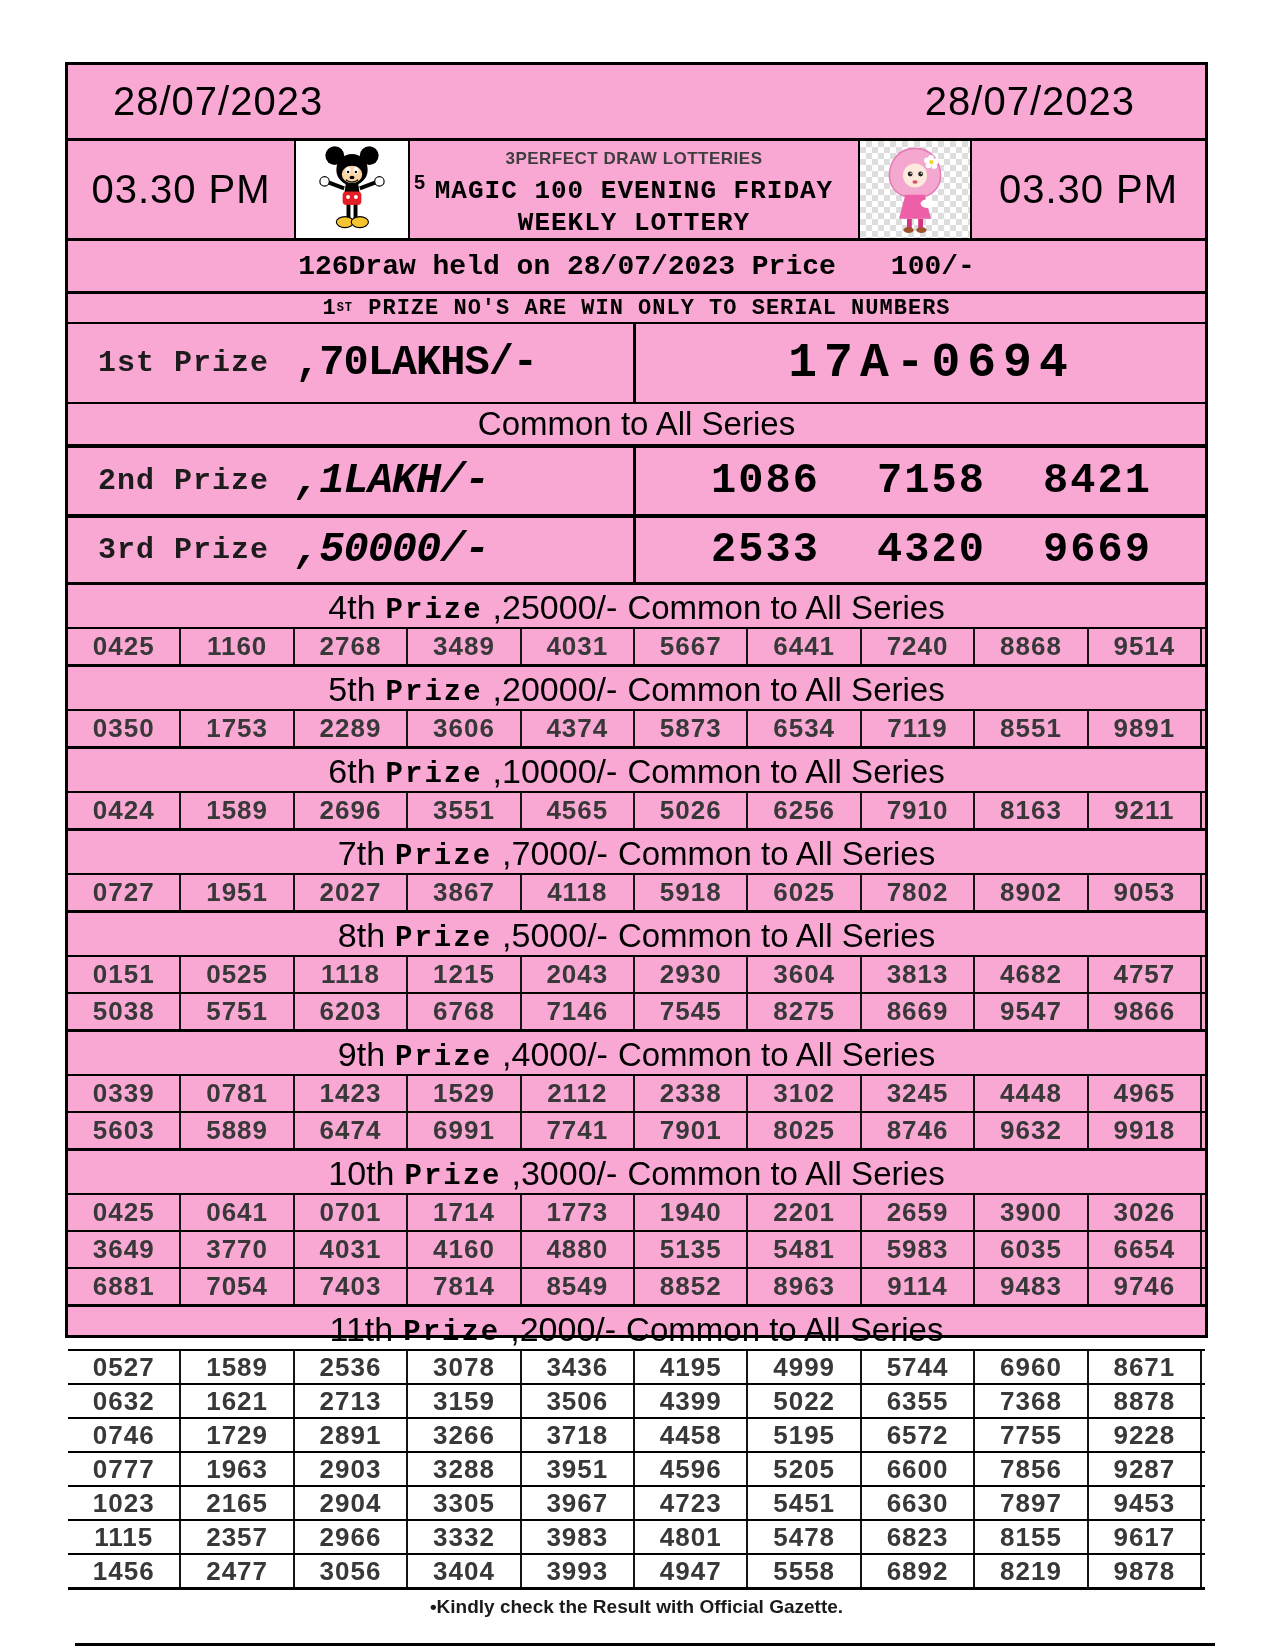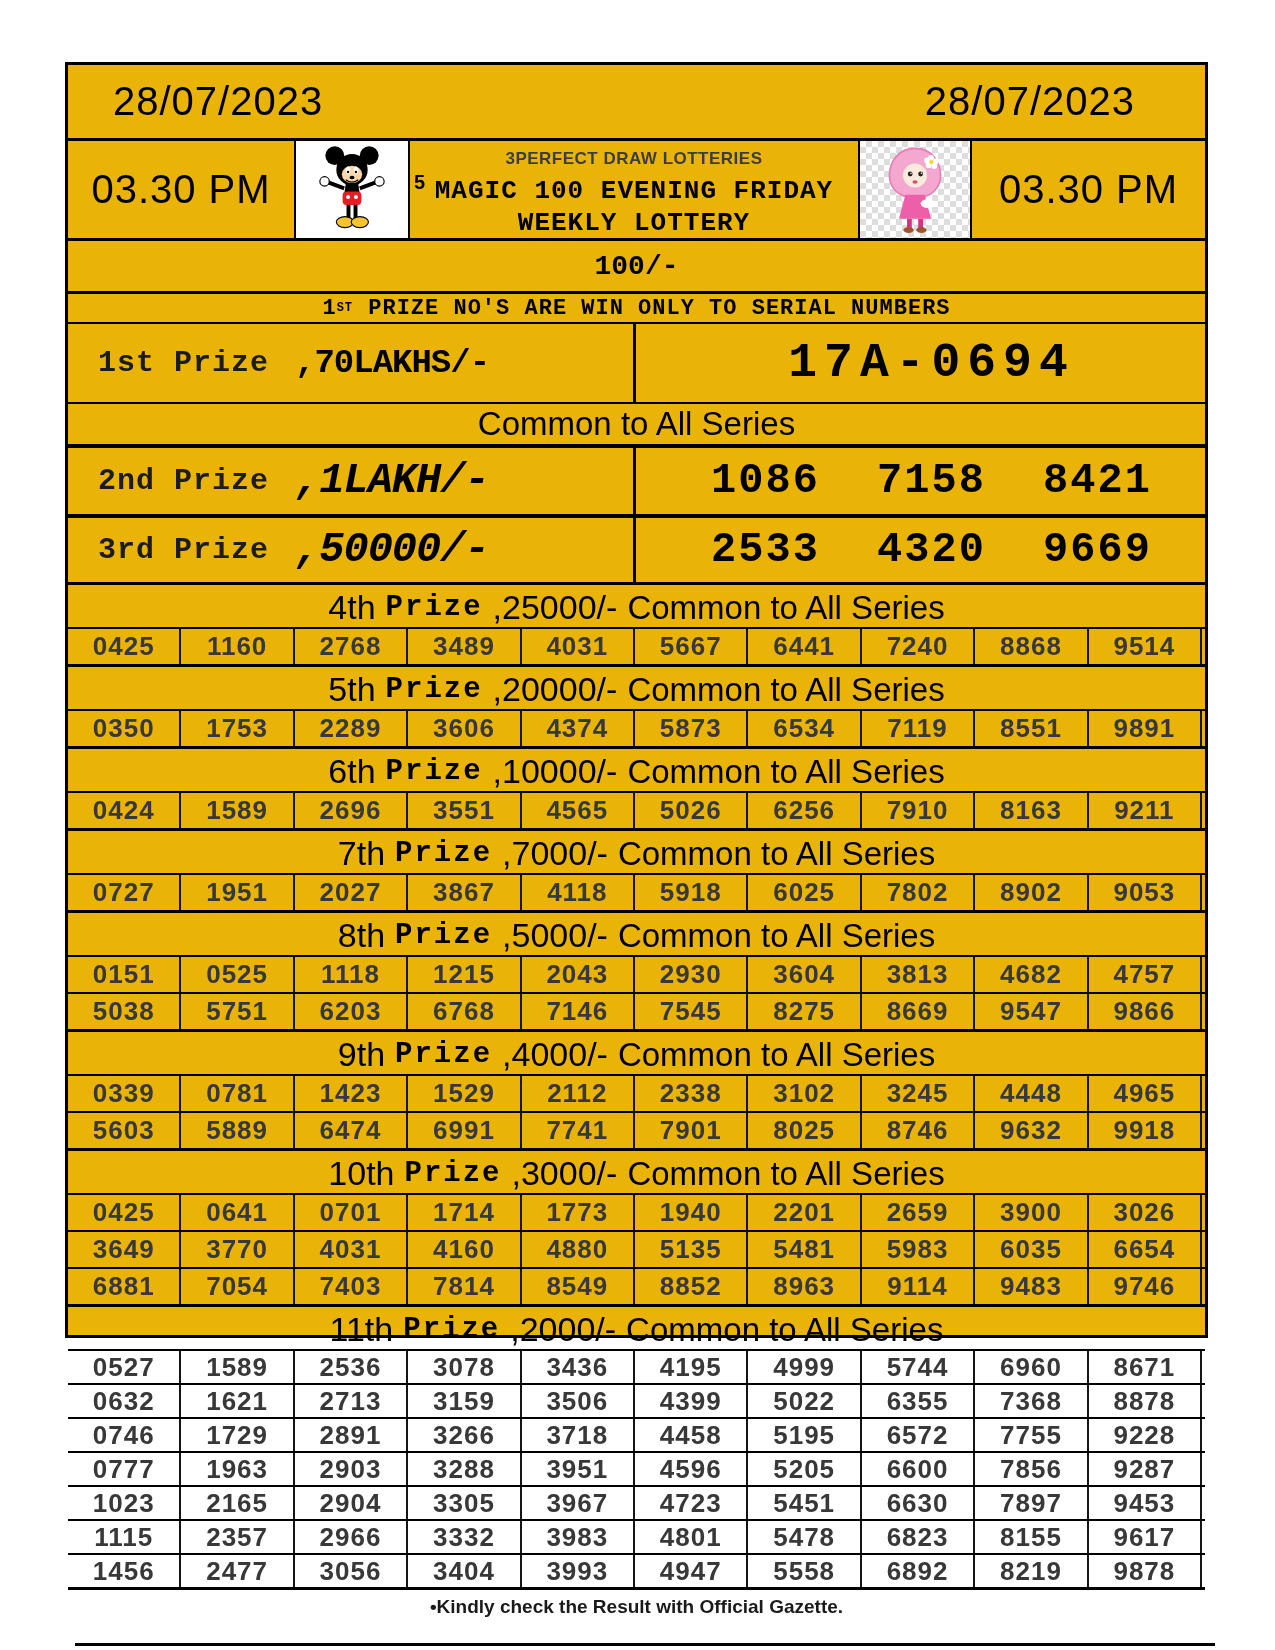--- a/index.html
+++ b/index.html
@@ -1,18 +1,18 @@
 <!DOCTYPE html>
 <html><head>
 <meta charset="utf-8">
 <style>
   html,body{margin:0;padding:0;background:#fff;width:1275px;height:1650px;overflow:hidden;
     font-family:"Liberation Sans",sans-serif;color:#000;}
   *{box-sizing:border-box;}
-  .page{position:absolute;left:65px;top:62px;width:1143px;height:1276px;border:3px solid #000;background:#eab308;}
+  .page{position:absolute;left:65px;top:62px;width:1143px;height:1276px;border:3px solid #000;background:#f9a8d4;}
   .bottom-rule{position:absolute;left:75px;top:1643px;width:1140px;border-top:3px solid #000;height:0;}
 
   
   .r-dates{height:73px;display:flex;align-items:center;justify-content:space-between;
     padding:0 70px 0 45px;font-size:40px;letter-spacing:1px;}
   .r-dates .title{letter-spacing:2px;}
 
   
   .r-head2{height:100px;border-top:3px solid #000;display:flex;}
   .time{display:flex;align-items:center;justify-content:center;font-size:40px;letter-spacing:1px;}
@@ -41,32 +41,32 @@
   .r-serial sup{font-size:12px;margin-right:1px;}
 
   
   .r-prize{display:flex;gap:22px;}
   .r-prize .p-left{width:568px;border-right:3px solid #000;display:flex;align-items:center;padding-left:30px;}
   .r-prize .p-right{flex:1;display:flex;align-items:center;justify-content:center;
     font-family:"Liberation Mono","DejaVu Sans Mono",monospace;font-weight:bold;}
   .p-label{font-family:"Liberation Mono","DejaVu Sans Mono",monospace;font-weight:bold;
     font-size:30px;color:#1c1c1c;letter-spacing:1px;white-space:nowrap;}
   .p-amount{font-family:"Liberation Mono","DejaVu Sans Mono",monospace;font-weight:bold;
-    font-size:34px;margin-left:26px;letter-spacing:-1px;white-space:nowrap;}
+    font-size:42px;margin-left:26px;letter-spacing:-1px;white-space:nowrap;}
   .p1{height:80px;border-top:2px solid #000;}
   .p1 .p-right{font-size:48px;letter-spacing:7px;}
   .r-common{height:42px;border-top:2px solid #000;display:flex;align-items:center;justify-content:center;
     font-size:33px;}
   .p2{height:70px;border-top:4px solid #000;}
   .p3{height:68px;border-top:4px solid #000;}
   .p2 .p-amount,.p3 .p-amount{font-style:italic;font-size:42px;}
   .p2 .p-right,.p3 .p-right{font-size:42px;letter-spacing:2px;word-spacing:30px;}
 
   
-  .section-header{height:45px;border-top:3px solid #000;display:flex;align-items:center;justify-content:center;
+  .section-header{height:45px;border-top:3px solid #000;display:flex;align-items:flex-end;justify-content:center;
     gap:10px;padding-top:3px;}
   .sh-rank{font-size:34px;}
   .sh-word{font-family:"Liberation Mono","DejaVu Sans Mono",monospace;font-weight:bold;font-size:29px;letter-spacing:2px;}
   .sh-amount{font-size:34px;}
   .sh-suffix{font-size:33px;}
   .num-row{height:37px;border-top:2px solid #000;display:flex;padding-right:3px;}
   .section:last-child .num-row{height:34px;}
   .num-cell{flex:1;border-right:2px solid #151515;display:flex;align-items:center;justify-content:center;
     font-weight:bold;font-size:26px;color:#383838;letter-spacing:1px;}
 
@@ -142,20 +142,21 @@
         <rect x="54" y="96" width="6" height="12" fill="#d63384"></rect>
         <ellipse cx="42" cy="110" rx="6.5" ry="3.6" fill="#a0522d"></ellipse>
         <ellipse cx="58" cy="110" rx="6.5" ry="3.6" fill="#a0522d"></ellipse>
       </svg>
     </div>
 
     <div class="time right">03.30 PM</div>
   </div>
 
   <div class="r-draw">
+    <span>126Draw held on 28/07/2023 Price</span>
     <span>100/-</span>
   </div>
 
   <div class="r-serial">
     <span>1</span><sup>ST</sup>&nbsp;<span>PRIZE NO'S ARE WIN ONLY TO SERIAL NUMBERS</span>
   </div>
 
   <div class="r-prize p1">
     <div class="p-left">
       <span class="p-label">1st Prize</span>

